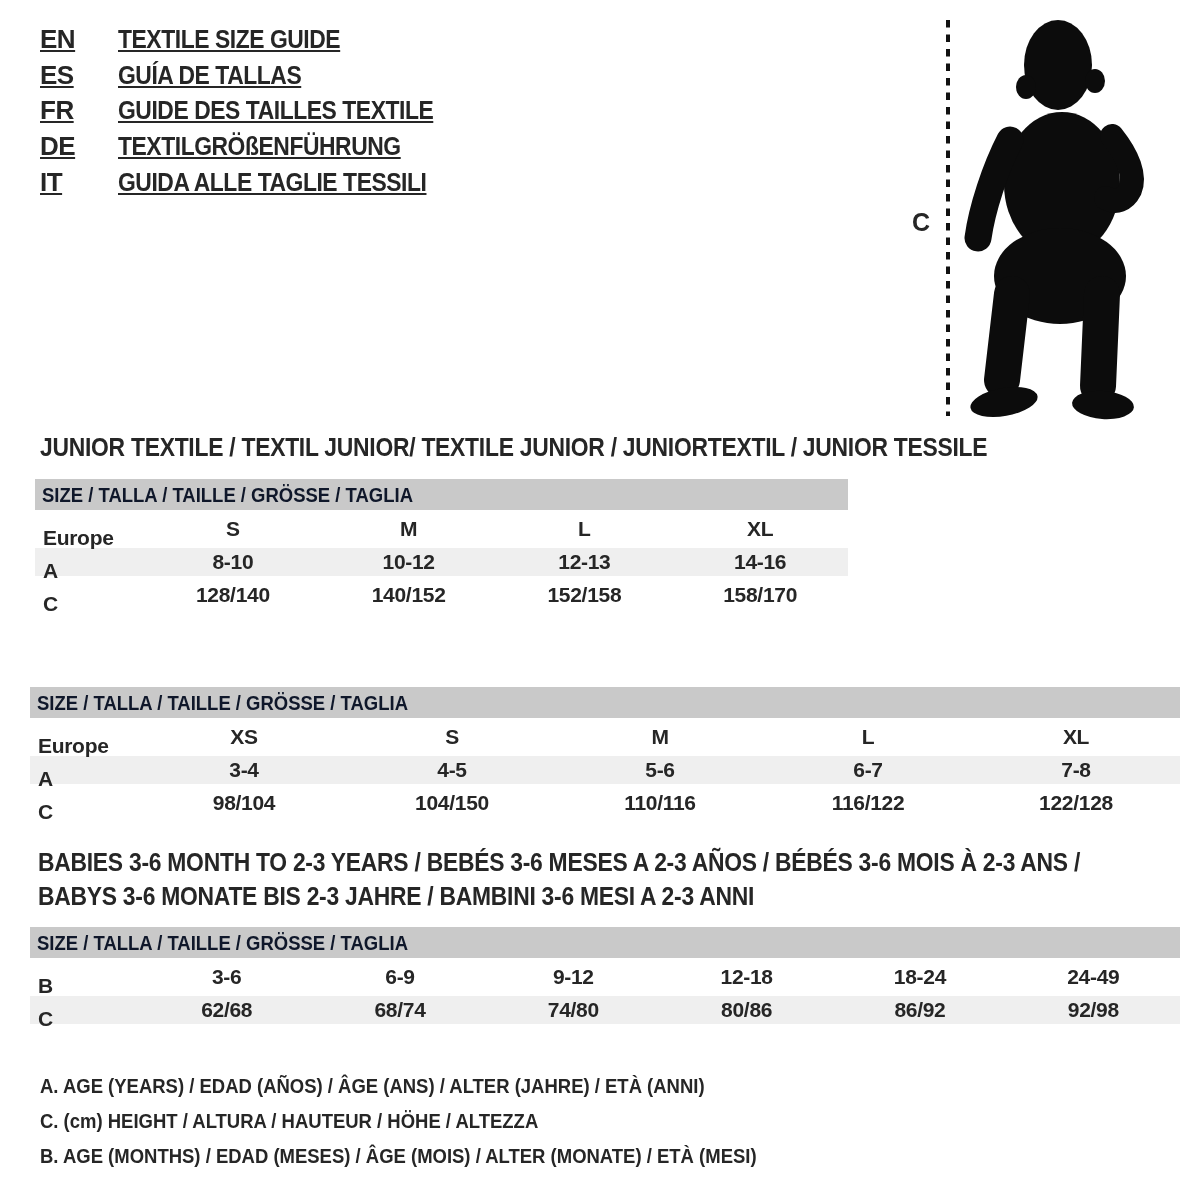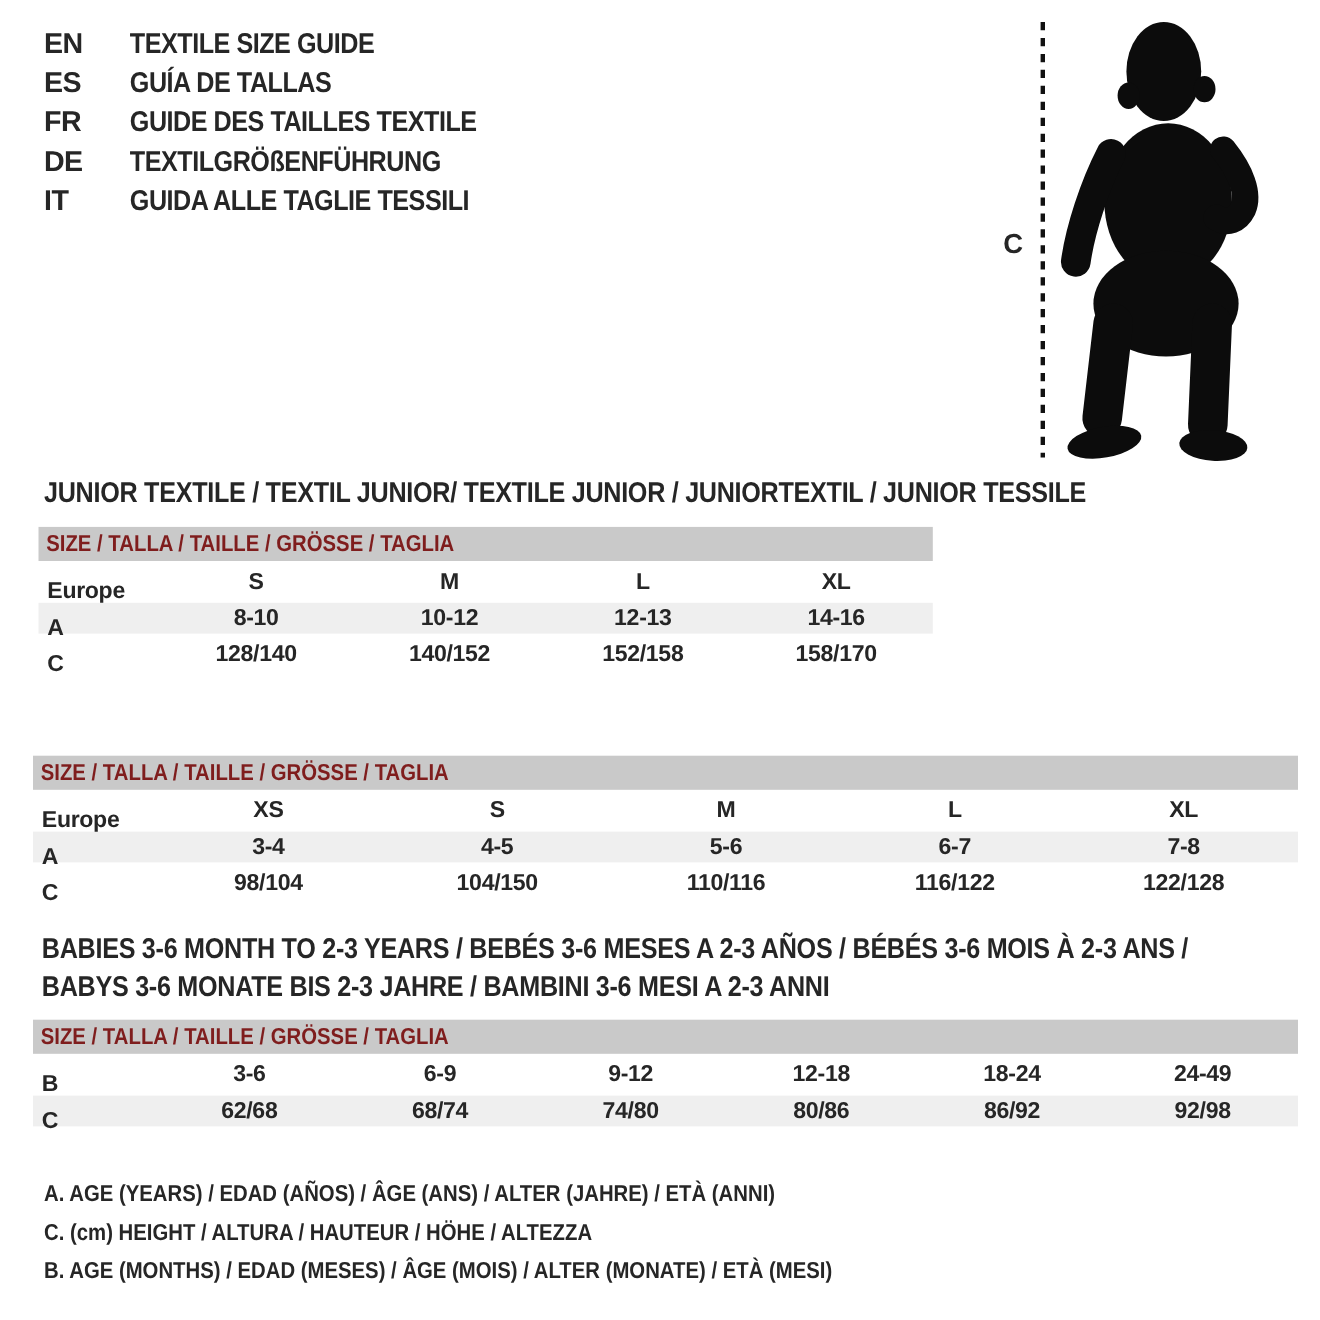--- a/index.html
+++ b/index.html
@@ -1,41 +1,41 @@
 <!DOCTYPE html>
 <html><head>
 <meta charset="utf-8">
 <style>
   html,body{margin:0;padding:0;background:#ffffff;}
   .canvas{
     position:relative;width:1200px;height:1200px;background:#ffffff;overflow:hidden;
     font-family:"Liberation Sans","DejaVu Sans",sans-serif;font-weight:700;color:#262626;
   }
   
-  .lang-block{position:absolute;left:40px;top:22px;}
+  .lang-block{position:absolute;left:40px;top:22px;text-decoration:underline;}
   .lang-row{display:flex;height:35.6px;align-items:center;}
   .lang-code{width:78px;font-size:26px;letter-spacing:-0.5px;}
   .lang-label{font-size:26px;letter-spacing:-0.5px;}
   .cond{transform:scaleX(0.88);transform-origin:0 50%;white-space:nowrap;display:inline-block;}
   
   .measure-label{position:absolute;left:912px;top:208px;font-size:25px;}
   .fig-svg{position:absolute;left:940px;top:14px;}
   
   .titles{position:absolute;}
   #junior-titles{left:40px;top:430px;}
   #children-titles{left:38px;top:641px;}
   #babies-titles{left:38px;top:845px;}
   .title-line{height:34px;display:flex;align-items:center;font-size:26px;letter-spacing:-0.3px;}
   sub.subseg{font-size:0.62em;vertical-align:-0.28em;}
   
   .size-table{position:absolute;}
   #junior-table{left:35px;top:479px;width:813px;}
   #children-table{left:30px;top:687px;width:1150px;}
   #babies-table{left:30px;top:927px;width:1150px;}
-  .size-bar{height:31px;background:#c9c9c9;color:#7f1d1d;display:flex;align-items:center;font-size:21px;}
+  .size-bar{height:31px;background:#c9c9c9;color:#0f172a;display:flex;align-items:center;font-size:21px;}
   .size-bar .cond{padding-left:8px;}
   .t-row{display:flex;height:28px;margin-top:5px;align-items:center;font-size:21px;letter-spacing:-0.3px;}
   .t-row.shaded{background:#efefef;}
   .t-label{width:110px;padding-left:8px;box-sizing:border-box;margin-top:18px;}
   .t-cell{flex:1;text-align:center;}
   
   .legend{position:absolute;left:40px;top:1068px;}
   .legend-line{height:35px;display:flex;align-items:center;font-size:21px;}
 </style>
 </head>

